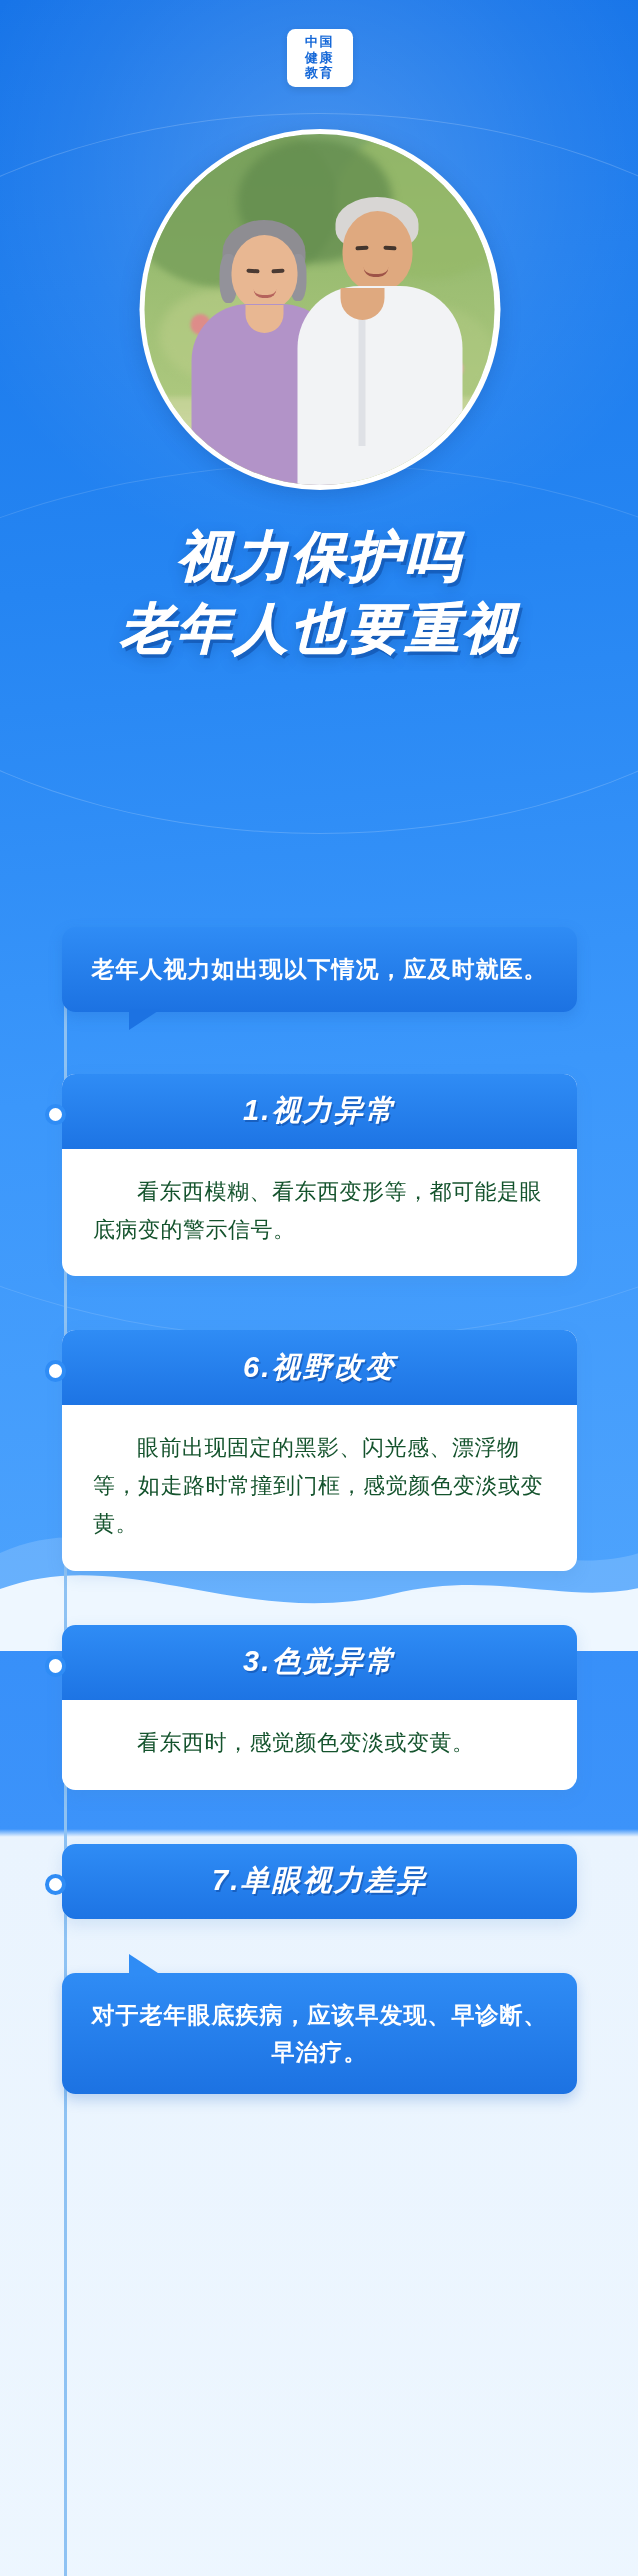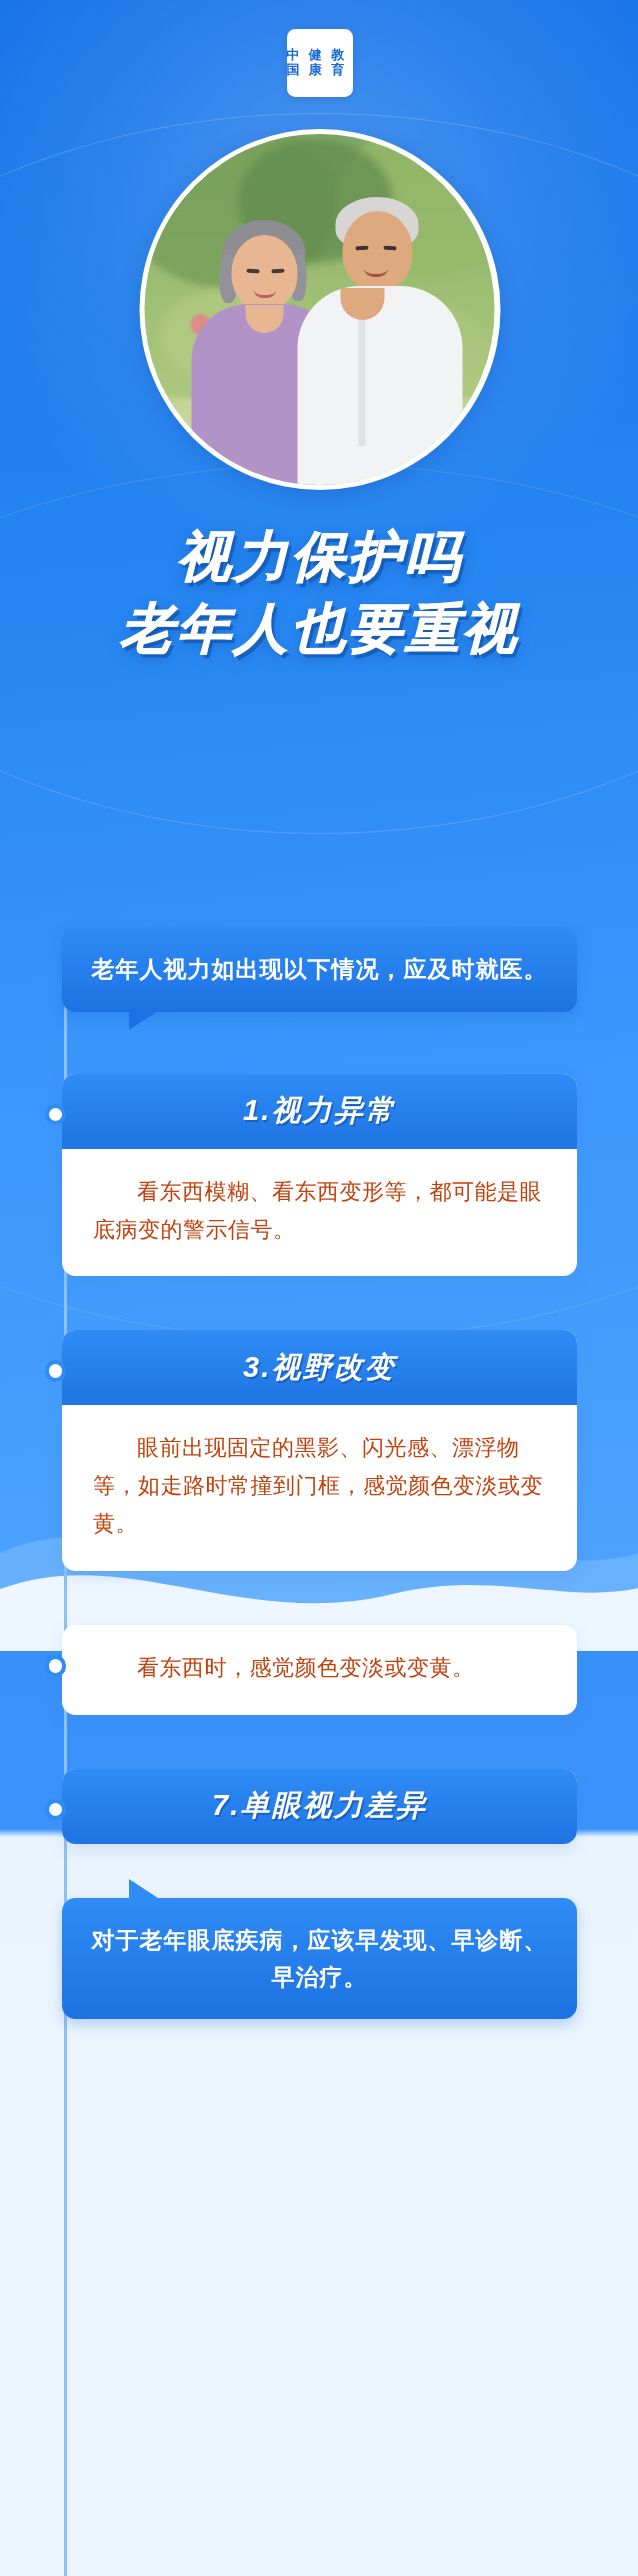--- a/index.html
+++ b/index.html
@@ -56,25 +56,25 @@
     width: 639px; height: 227px;
   }
 
   
   .logo-badge {
     position: absolute;
     left: 50%;
     transform: translateX(-50%);
     top: 29px;
     width: 66px;
-    height: 68px;
+    height: 58px;
     background: #ffffff;
     border-radius: 8.2px;
     display: flex;
-    flex-direction: row;
+    flex-direction: column;
     align-items: center;
     justify-content: center;
     gap: 1px;
     box-shadow: 0 2.1px 7.2px rgba(0,0,0,0.10);
   }
   .logo-badge span {
     font-size: 13px;
     font-weight: bold;
     color: #1568d8;
     letter-spacing: 1.5px;
@@ -233,21 +233,21 @@
     font-weight: bold;
     color: #ffffff;
     font-style: italic;
     letter-spacing: 2.1px;
     text-shadow: 1.5px 2.1px 0 rgba(10,62,145,0.45);
   }
   .card-body {
     padding: 24px 31px 28px 31px;
     font-size: 22px;
     line-height: 1.72;
-    color: #c2410c;
+    color: #14532d;
     text-indent: 44px;
     letter-spacing: 0.5px;
   }
   .card-dot {
     position: absolute;
     left: -11.3px;
     top: 30px;
     width: 21.6px; height: 21.6px;
     border-radius: 50%;
     background: #ffffff;
@@ -334,29 +334,32 @@
             <div class="card-head-text">1.视力异常</div>
           </div>
           <div class="card-body">看东西模糊、看东西变形等，都可能是眼底病变的警示信号。</div>
         </div>
       </div>
 
       <div class="card-wrap">
         <div class="card-dot"></div>
         <div class="card">
           <div class="card-head">
-            <div class="card-head-text">3.视野改变</div>
+            <div class="card-head-text">6.视野改变</div>
           </div>
           <div class="card-body">眼前出现固定的黑影、闪光感、漂浮物等，如走路时常撞到门框，感觉颜色变淡或变黄。</div>
         </div>
       </div>
 
       <div class="card-wrap">
         <div class="card-dot"></div>
         <div class="card">
+          <div class="card-head">
+            <div class="card-head-text">3.色觉异常</div>
+          </div>
           <div class="card-body">看东西时，感觉颜色变淡或变黄。</div>
         </div>
       </div>
 
       <div class="card-wrap">
         <div class="card-dot"></div>
         <div class="card">
           <div class="card-head">
             <div class="card-head-text">7.单眼视力差异</div>
           </div>

